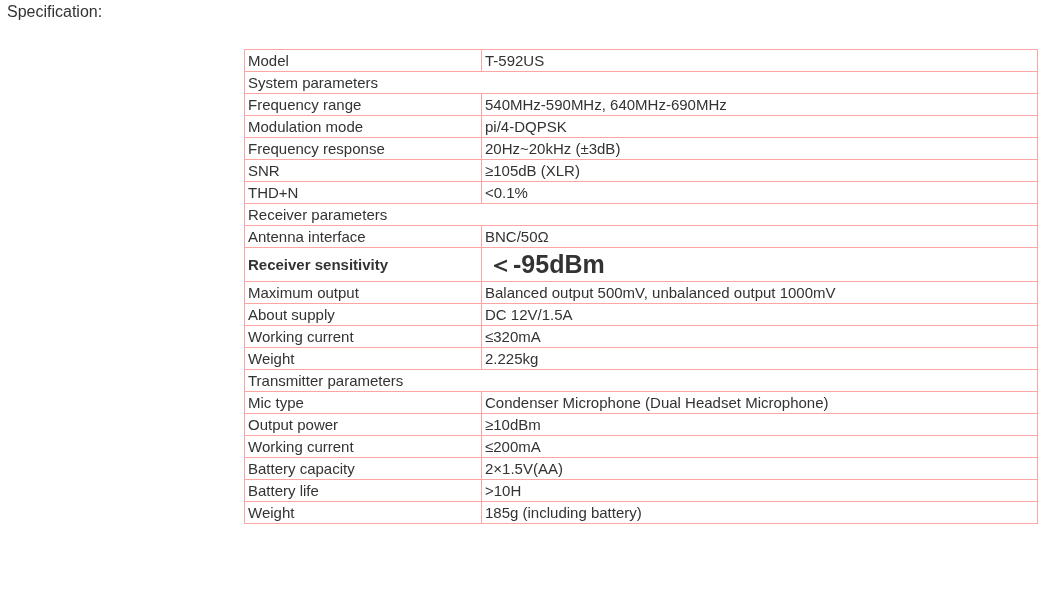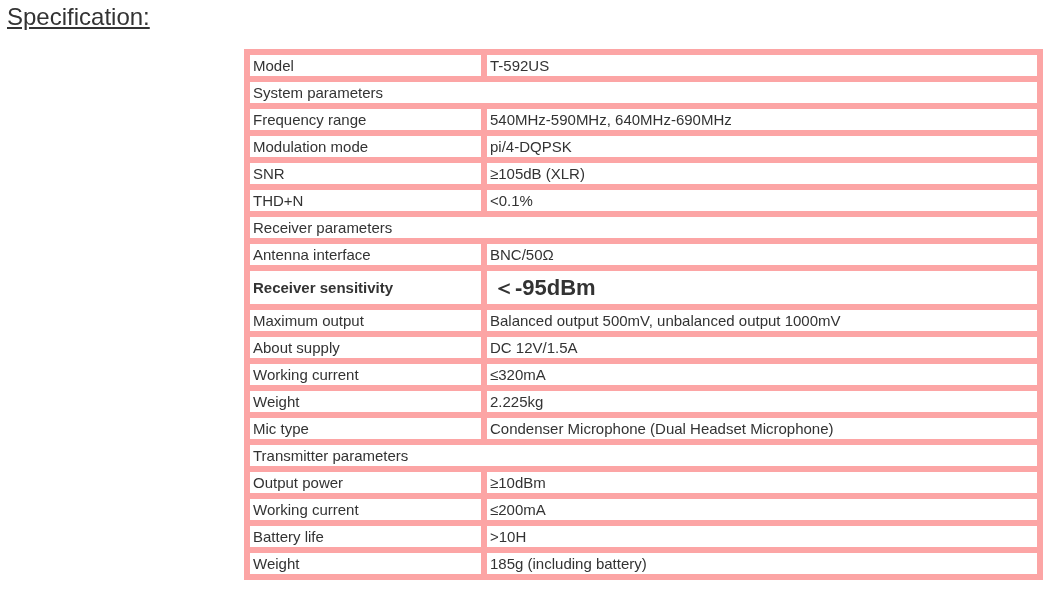--- a/index.html
+++ b/index.html
@@ -14,50 +14,49 @@
   }
   .page {
     position: relative;
     width: 1043px;
     height: 596px;
   }
   .heading {
     position: absolute;
     left: 7px;
     top: 3px;
-    font-size: 24px;
+    font-size: 16px;
     font-weight: 400;
     color: #333333;
     margin: 0;
-    text-decoration: underline;
   }
   .spec-table {
     position: absolute;
     left: 244px;
     top: 49px;
     width: 793px;
     border-collapse: collapse;
     table-layout: fixed;
     font-size: 15px;
     color: #333333;
   }
   .spec-table td {
-    border: 6px solid #fca5a5;
+    border: 1px solid #fca5a5;
     padding: 0 0 0 3px;
     height: 21px;
     line-height: 1.15;
     vertical-align: middle;
     white-space: nowrap;
     overflow: hidden;
   }
   .spec-table col.c1 { width: 237px; }
   .spec-table col.c2 { width: 556px; }
   .spec-table tr.tall-row td { height: 33px; font-weight: bold; }
   .spec-table td.emphasis {
-    font-size: 22px;
+    font-size: 25px;
     padding-left: 6px;
   }
 </style>
 </head>
 <body>
 
 <div class="page">
   <h2 class="heading">Specification:</h2>
 
   <table class="spec-table">
@@ -73,20 +72,24 @@
         <tr>
           <td colspan="2">System parameters</td>
         </tr>
         <tr>
           <td>Frequency range</td>
           <td>540MHz-590MHz, 640MHz-690MHz</td>
         </tr>
         <tr>
           <td>Modulation mode</td>
           <td>pi/4-DQPSK</td>
+        </tr>
+        <tr>
+          <td>Frequency response</td>
+          <td>20Hz~20kHz (±3dB)</td>
         </tr>
         <tr>
           <td>SNR</td>
           <td>≥105dB (XLR)</td>
         </tr>
         <tr>
           <td>THD+N</td>
           <td>&lt;0.1%</td>
         </tr>
         <tr>
@@ -110,33 +113,37 @@
         </tr>
         <tr>
           <td>Working current</td>
           <td>≤320mA</td>
         </tr>
         <tr>
           <td>Weight</td>
           <td>2.225kg</td>
         </tr>
         <tr>
+          <td colspan="2">Transmitter parameters</td>
+        </tr>
+        <tr>
           <td>Mic type</td>
           <td>Condenser Microphone (Dual Headset Microphone)</td>
-        </tr>
-        <tr>
-          <td colspan="2">Transmitter parameters</td>
         </tr>
         <tr>
           <td>Output power</td>
           <td>≥10dBm</td>
         </tr>
         <tr>
           <td>Working current</td>
           <td>≤200mA</td>
+        </tr>
+        <tr>
+          <td>Battery capacity</td>
+          <td>2×1.5V(AA)</td>
         </tr>
         <tr>
           <td>Battery life</td>
           <td>&gt;10H</td>
         </tr>
         <tr>
           <td>Weight</td>
           <td>185g (including battery)</td>
         </tr>
       </tbody>

